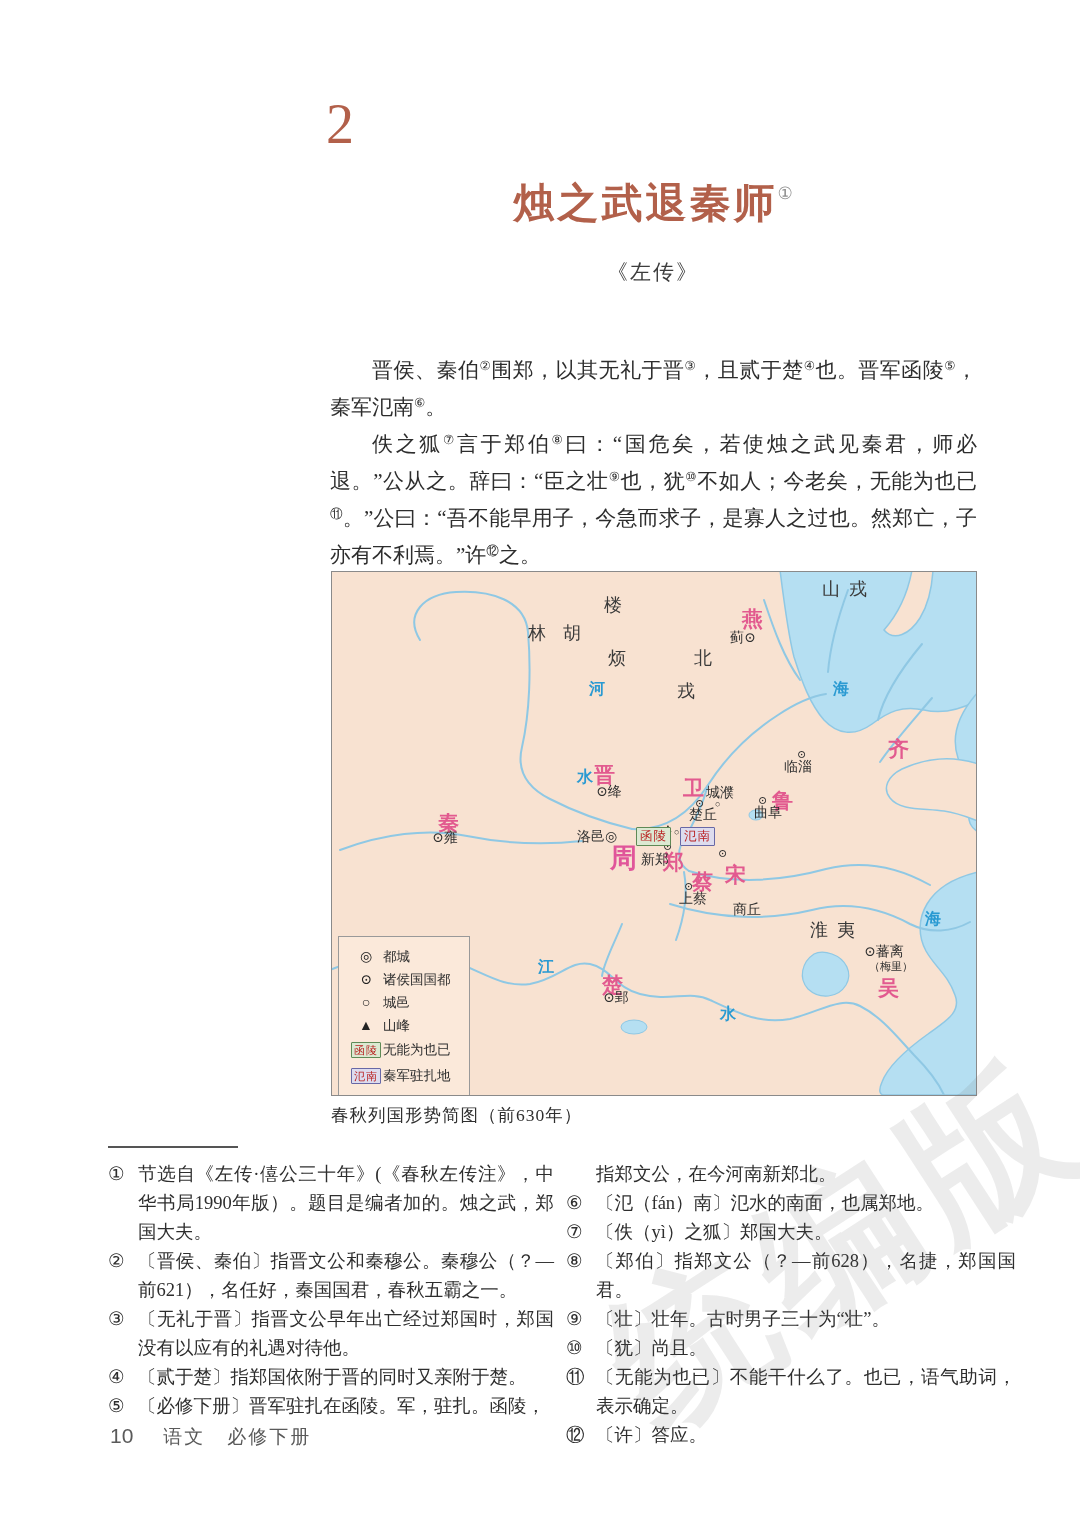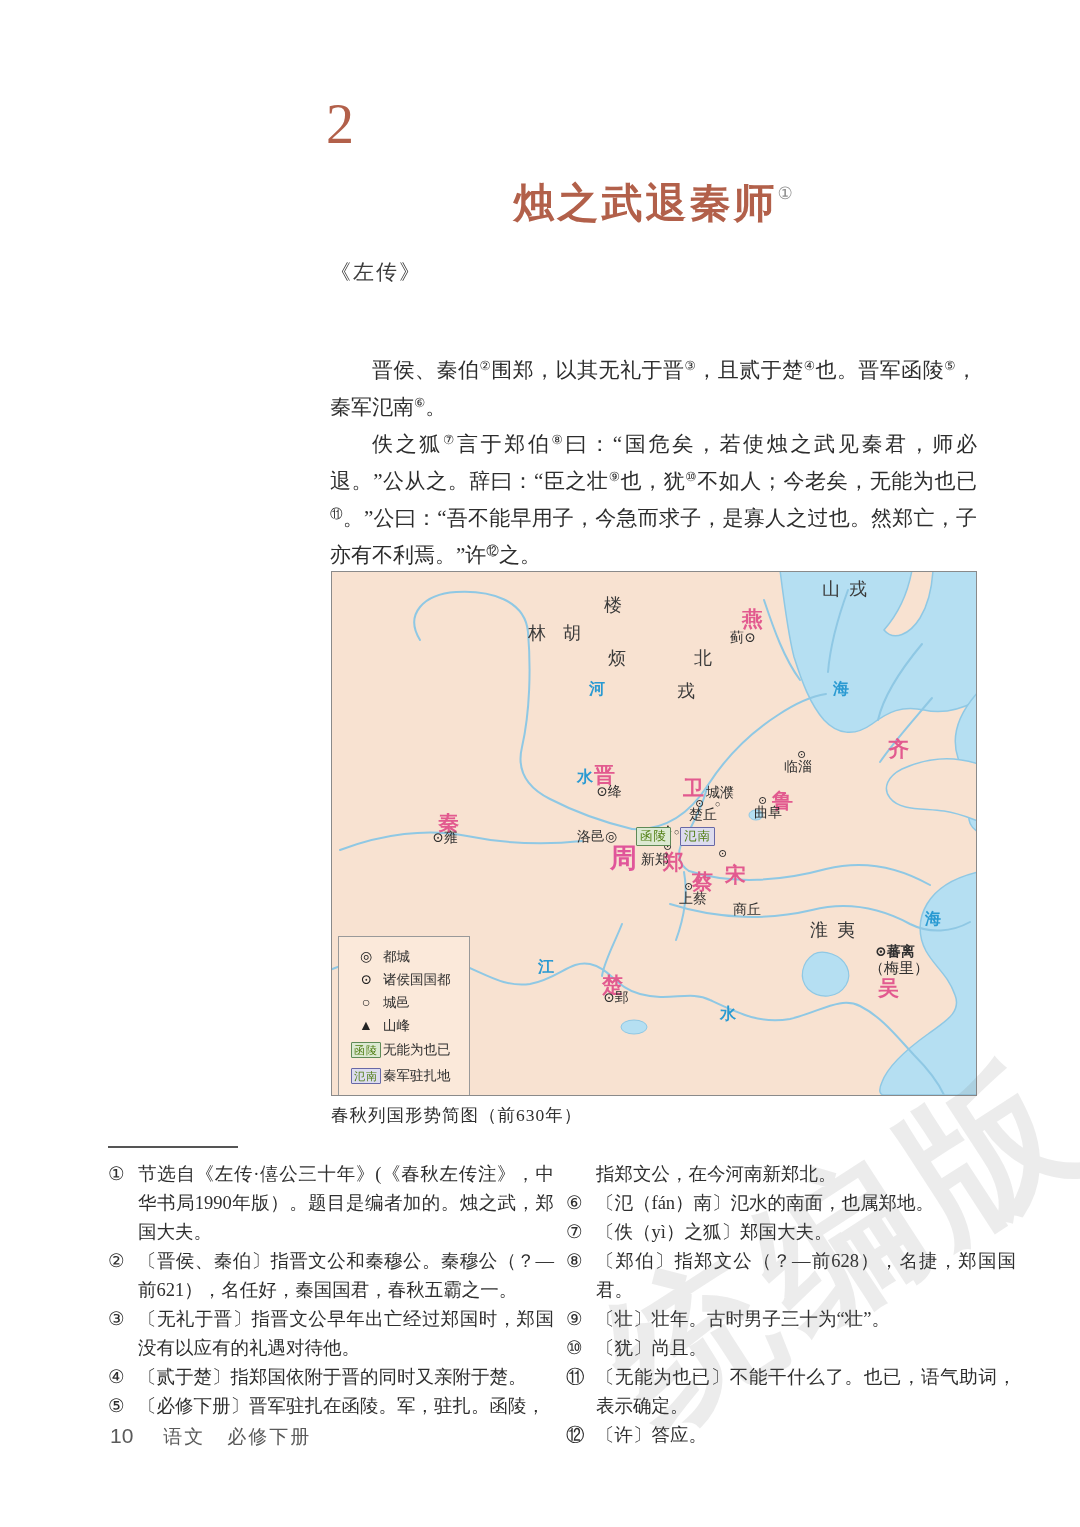--- a/index.html
+++ b/index.html
@@ -16,21 +16,21 @@
   }
   .lesson-title {
     position:absolute; left:330px; top:176px; width:646px; margin:0;
     text-align:center; font-size:41px; font-weight:bold;
     letter-spacing:3px; color:#b2604a;
   }
   .title-sup { font-size:17px; color:#8f8f8f; font-weight:normal;
     vertical-align:18px; letter-spacing:0; }
   .attribution {
     position:absolute; left:330px; top:258px; width:646px;
-    text-align:left; font-size:21px; color:#3d3d3d; letter-spacing:2px;
+    text-align:center; font-size:21px; color:#3d3d3d; letter-spacing:2px;
   }
   
   .body-text {
     position:absolute; left:330px; top:352px; width:647px;
     font-size:21px; line-height:37px; text-align:justify; color:#2d2d2d;
   }
   .body-text p { margin:0; text-indent:2em; }
   sup.note-ref { font-size:0.6em; line-height:0; vertical-align:7px; color:#2d2d2d; }
   
   .map {
@@ -39,27 +39,27 @@
   }
   .map svg { position:absolute; left:0; top:0; }
   .river { fill:none; stroke:#8fc8e4; stroke-width:2; stroke-linecap:round; }
   .map-labels { position:absolute; left:0; top:0; width:100%; height:100%; }
   .mlabel { position:absolute; white-space:pre; line-height:1.1; }
   .m-region { font-size:18px; color:#3a3a3a; }
   .m-state  { font-size:21px; color:#e25a8f; font-weight:bold; }
   .m-state-big { font-size:27px; color:#e0559a; font-weight:bold; }
   .m-water  { font-size:16px; color:#2a9ad2; font-weight:bold; }
   .m-city   { font-size:14px; color:#2f2f2f; }
-  .m-city-sm{ font-size:15px; color:#2f2f2f; }
+  .m-city-sm{ font-size:11px; color:#2f2f2f; }
   .m-mark   { font-size:11px; color:#2f2f2f; }
   .m-mark-sm{ font-size:9px;  color:#2f2f2f; }
   .m-mark-peak { font-size:12px; color:#111; }
   .camp {
     position:absolute; font-size:12.5px; line-height:1; padding:2px 3px;
-    letter-spacing:1px; color:#4d7c0f; border-radius:1px;
+    letter-spacing:1px; color:#b91c1c; border-radius:1px;
   }
   .camp-jin { background:#dce9d2; border:1.5px solid #5f8a56; }
   .camp-qin { background:#dddcee; border:1.5px solid #6868a6; }
   .legend {
     position:absolute; left:6px; top:364px; width:132px;
     background:#fbe9da; border:1px solid #999; padding:8px 0 6px 10px;
     box-sizing:border-box;
   }
   .legend-row { display:flex; align-items:center; height:23px; }
   .legend-row.tall { height:26px; }
@@ -180,21 +180,21 @@
         <span class="mlabel m-city" style="left: 245px; top: 257px;">洛邑◎</span>
         <span class="mlabel m-mark-peak" style="left: 330px; top: 250px;">▲</span>
         <span class="mlabel m-mark-sm" style="left: 342px; top: 256px;">○</span>
         <span class="mlabel m-mark" style="left: 331px; top: 268px;">⊙</span>
         <span class="mlabel m-city" style="left: 309px; top: 280px;">新郑</span>
         <span class="mlabel m-mark" style="left: 386px; top: 275px;">⊙</span>
         <span class="mlabel m-city" style="left: 401px; top: 286px; margin-top: 44px;">商丘</span>
         <span class="mlabel m-mark" style="left: 352px; top: 308px;">⊙</span>
         <span class="mlabel m-city" style="left: 347px; top: 319px;">上蔡</span>
         <span class="mlabel m-city" style="left: 271px; top: 418px;">⊙郢</span>
-        <span class="mlabel m-city" style="left: 543px; top: 372px; font-weight: bold;">⊙蕃离</span>
+        <span class="mlabel m-city" style="left: 532px; top: 372px;">⊙蕃离</span>
         <span class="mlabel m-city-sm" style="left: 537px; top: 388px;">（梅里）</span>
         <span class="camp camp-jin" style="left: 304px; top: 255px;">函陵</span>
         <span class="camp camp-qin" style="left: 348px; top: 255px;">氾南</span>
       </div>
 
     <div class="legend">
       <div>
           <div class="legend-row">
             <span class="legend-sym">◎</span>
             <span class="legend-label">都城</span>

